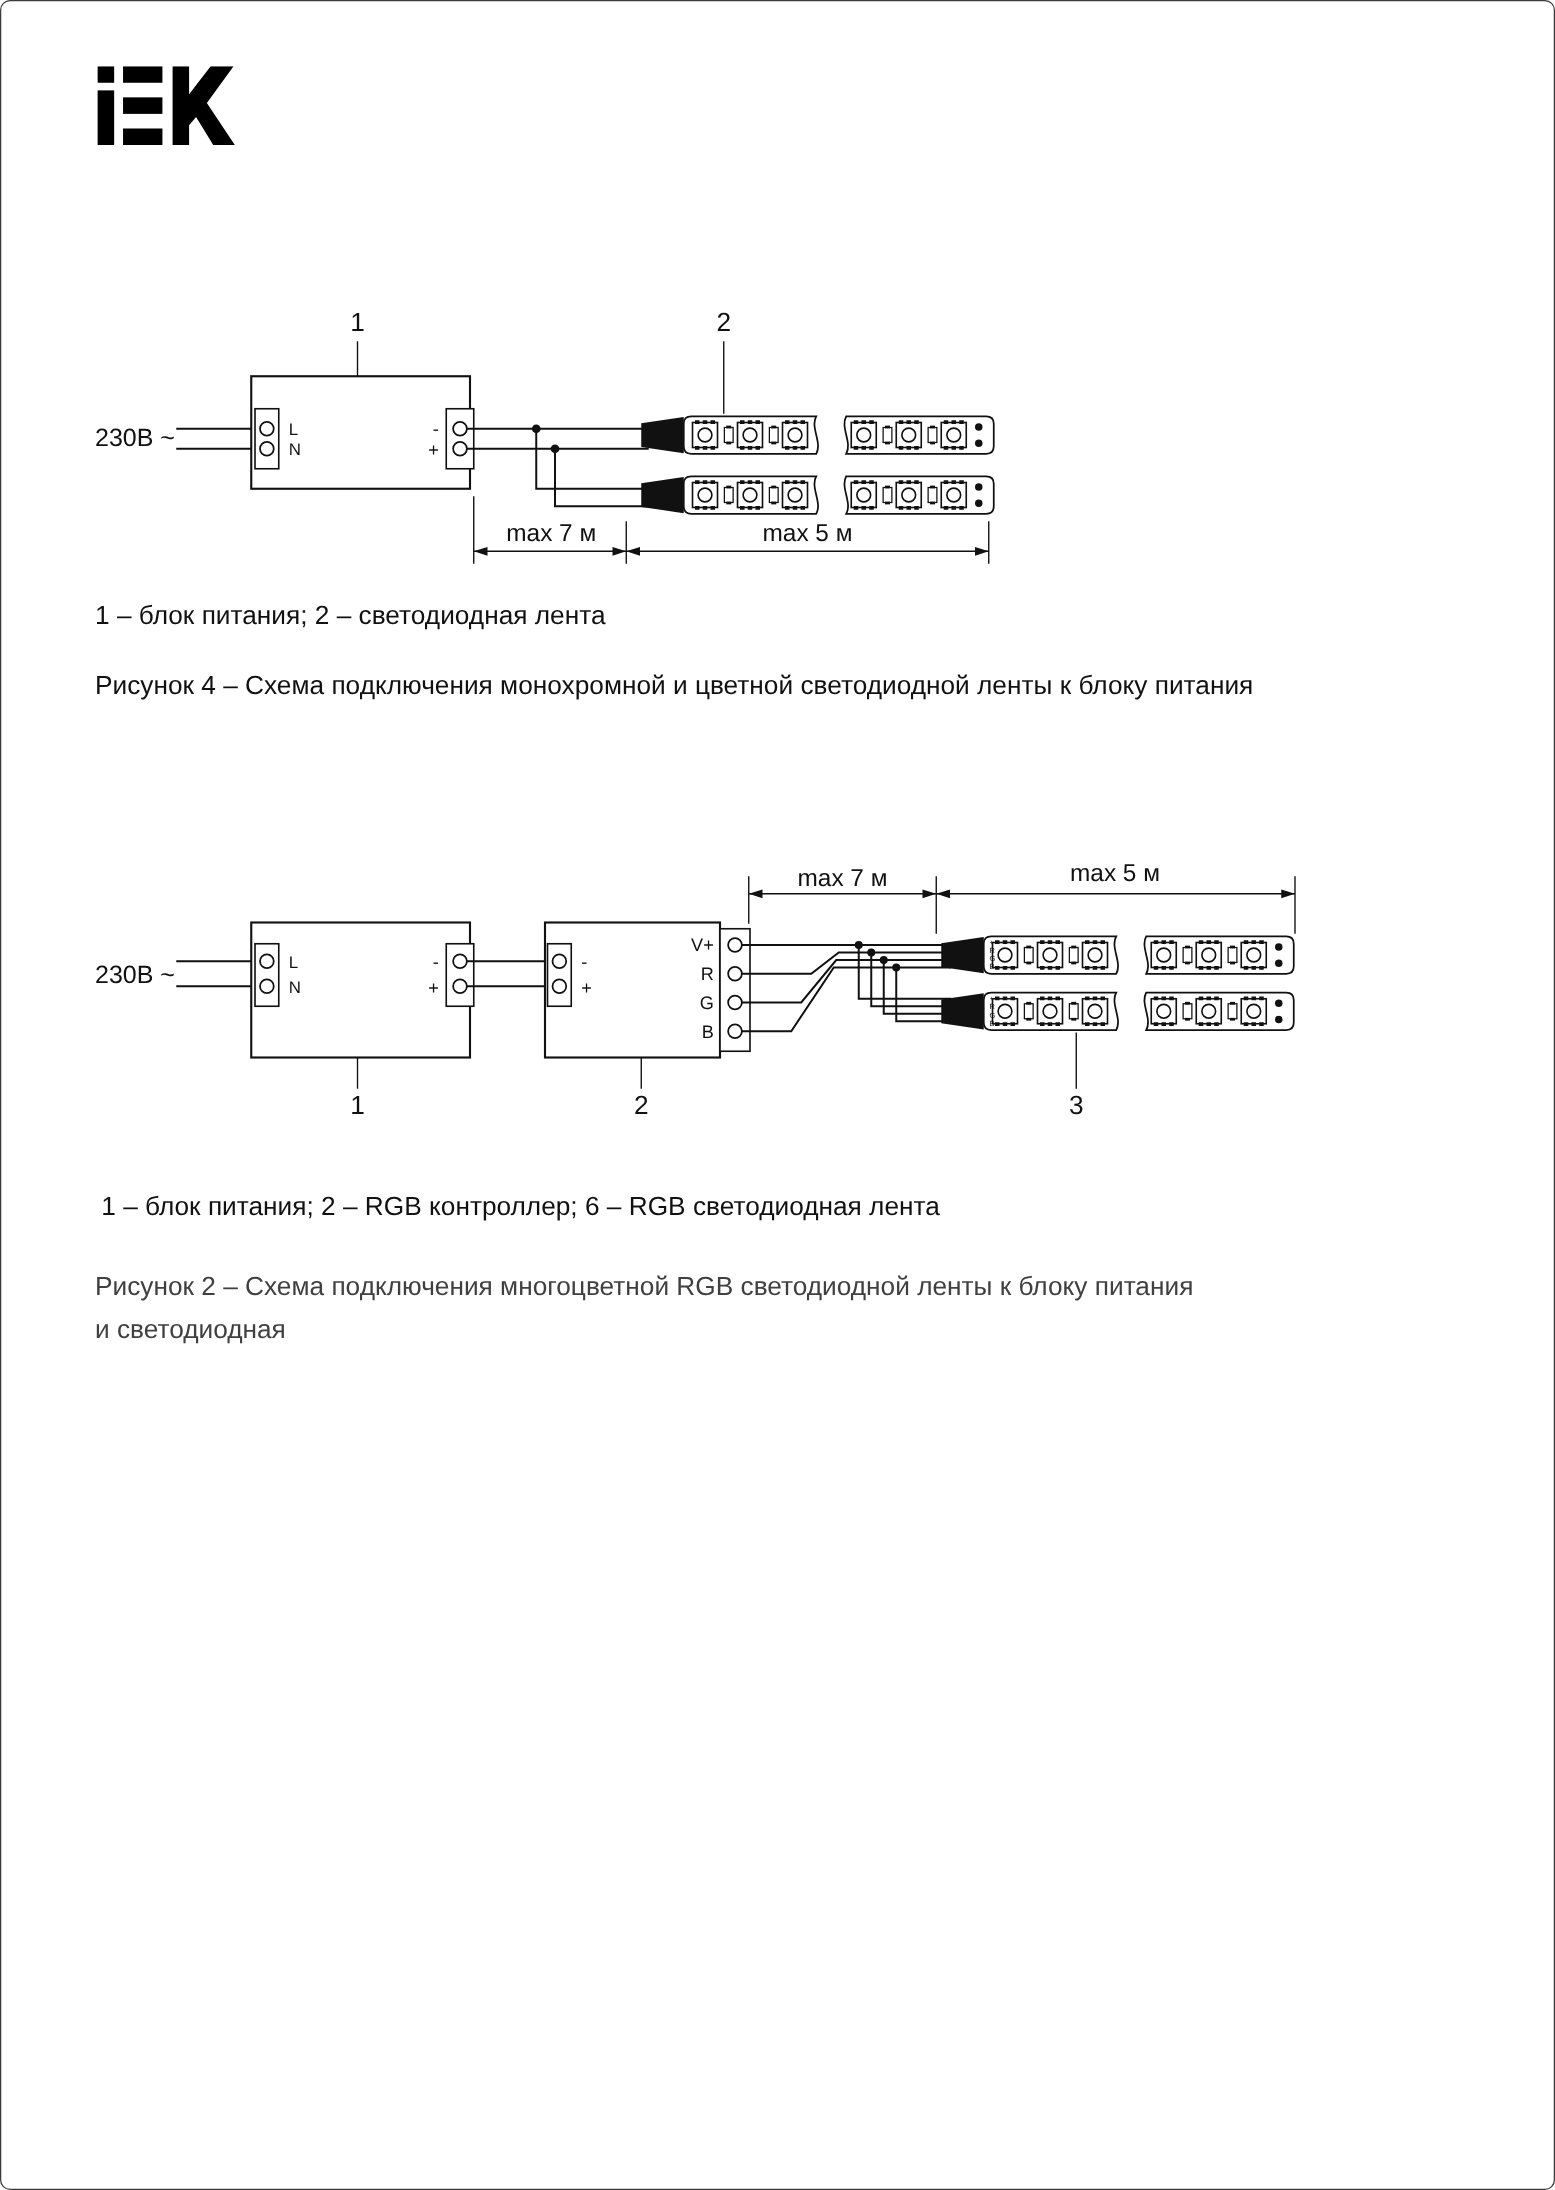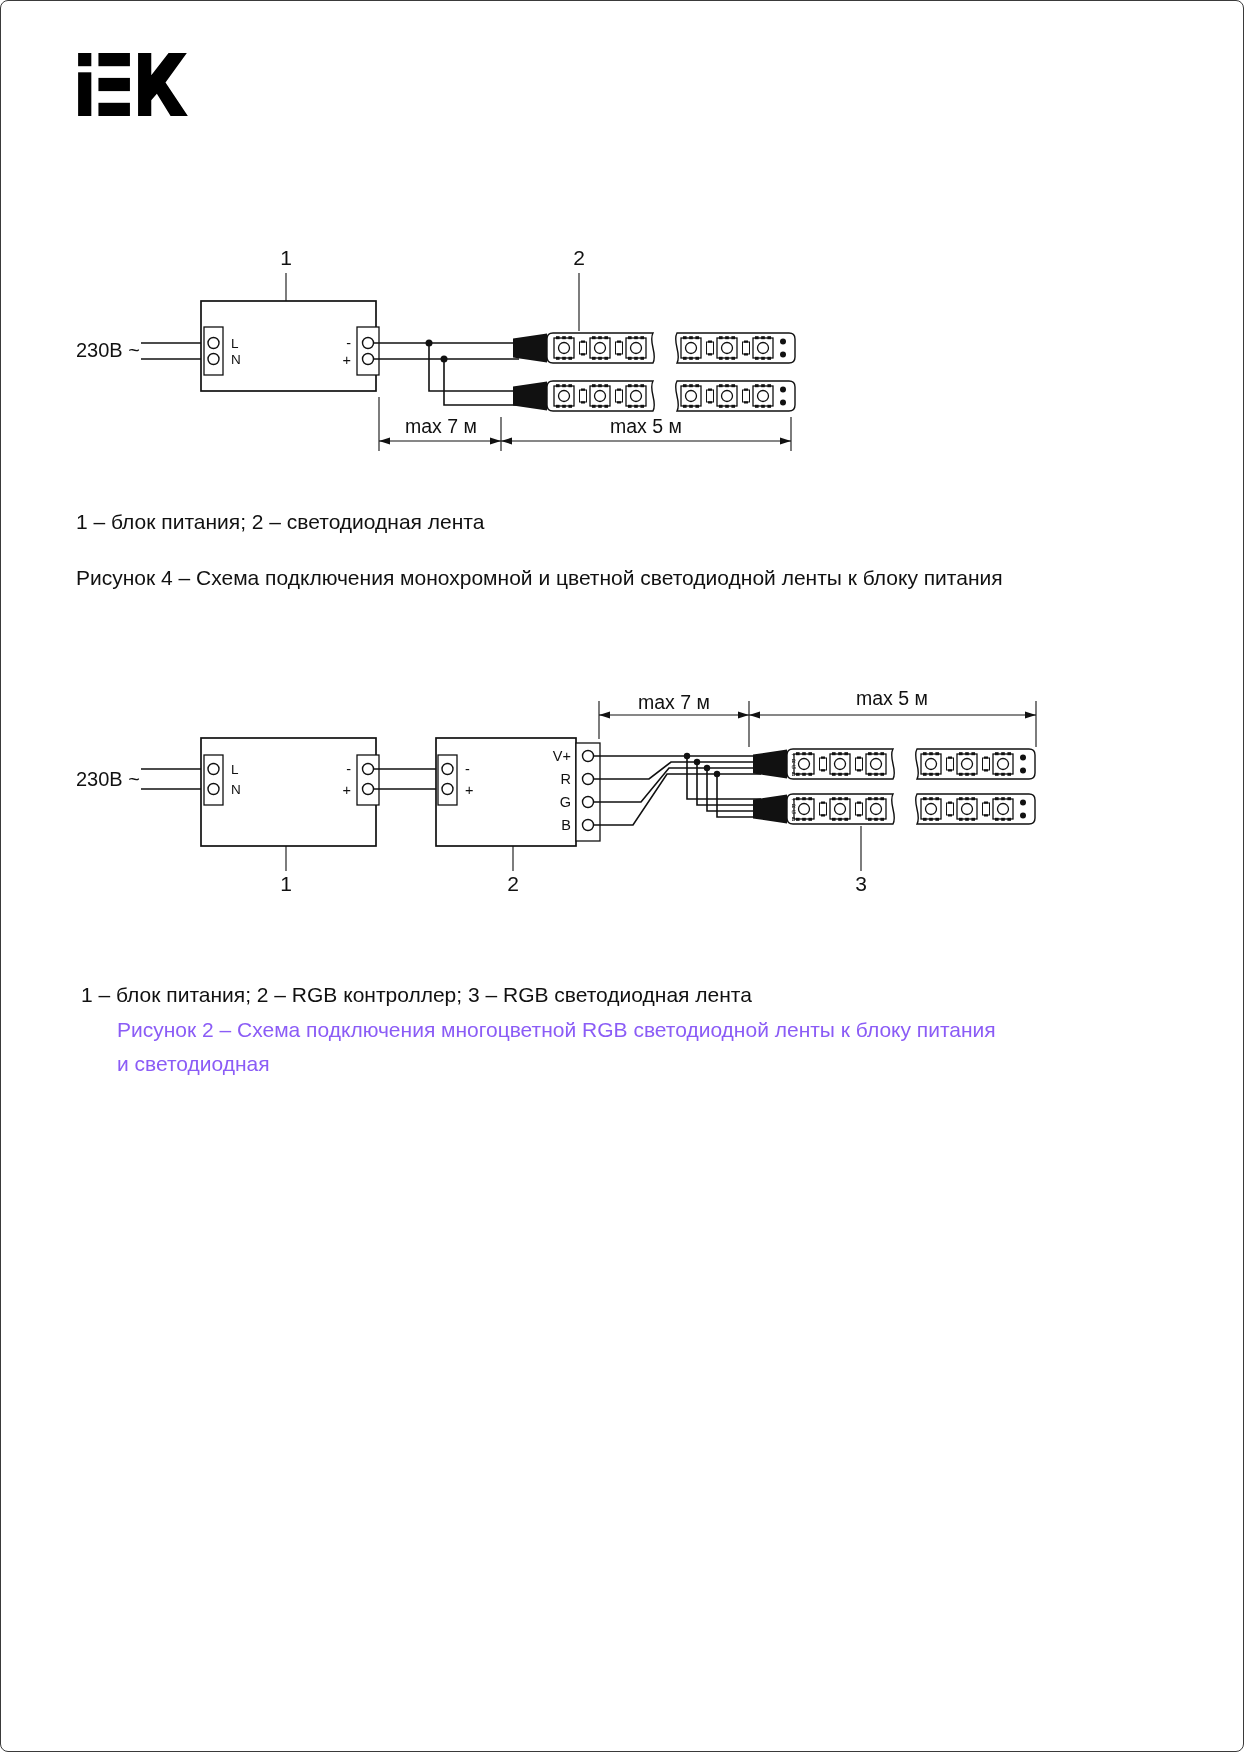--- a/index.html
+++ b/index.html
@@ -17,22 +17,22 @@
   .tc   { fill:#fff; stroke:#111; stroke-width:1.4; }
   .dim  { stroke:#111; stroke-width:1.1; fill:none; }
   .jdot { fill:#111; }
   .ah   { fill:#111; }
   .num  { font-size:21px; }
   .t13  { font-size:13.5px; }
   .t14  { font-size:14.5px; }
   .t19  { font-size:19.5px; }
   .t6   { font-size:6px; }
   .lbl20{ font-size:20px; }
-  .legend, .caption { position:absolute; font-size:21px; white-space:nowrap; color:#111;margin-top:29px; }
-  .caption2 { position:absolute; font-size:21px; color:#8b5cf6; line-height:34px;margin-left:41px; }
+  .legend, .caption { position:absolute; font-size:21px; white-space:nowrap; color:#111; }
+  .caption2 { position:absolute; font-size:21px; color:#404040; line-height:34px; }
 </style>
 </head>
 <body>
 
 <div class="page">
 
   <svg width="0" height="0" style="position:absolute" aria-hidden="true">
     <defs>
       <g id="led">
         <rect x="0" y="0" width="20" height="20" fill="#fff" stroke="#111" stroke-width="1.3"></rect>
@@ -243,19 +243,19 @@
       <text x="790.5" y="133" class="t6">G</text>
       <text x="790.5" y="139.5" class="t6">B</text>
     </g>
 
     <g>
       <line x1="860" y1="145" x2="860" y2="190" class="dim"></line>
       <text x="860" y="210" text-anchor="middle" class="num">3</text>
     </g>
   </svg>
 
-  <div class="legend" style="top:953px; left:80px">1 – блок питания; 2 – RGB контроллер; 3 – RGB светодиодная лента</div>
+  <div class="legend" style="top:953px; left:80px">1 – блок питания; 2 – RGB контроллер; 6 – RGB светодиодная лента</div>
   <div class="caption2" style="top:1012px; left:75px">
     <div>Рисунок 2 – Схема подключения многоцветной RGB светодиодной ленты к блоку питания</div>
     <div>и светодиодная</div>
   </div>
 
 </div>
 
 </body></html>

